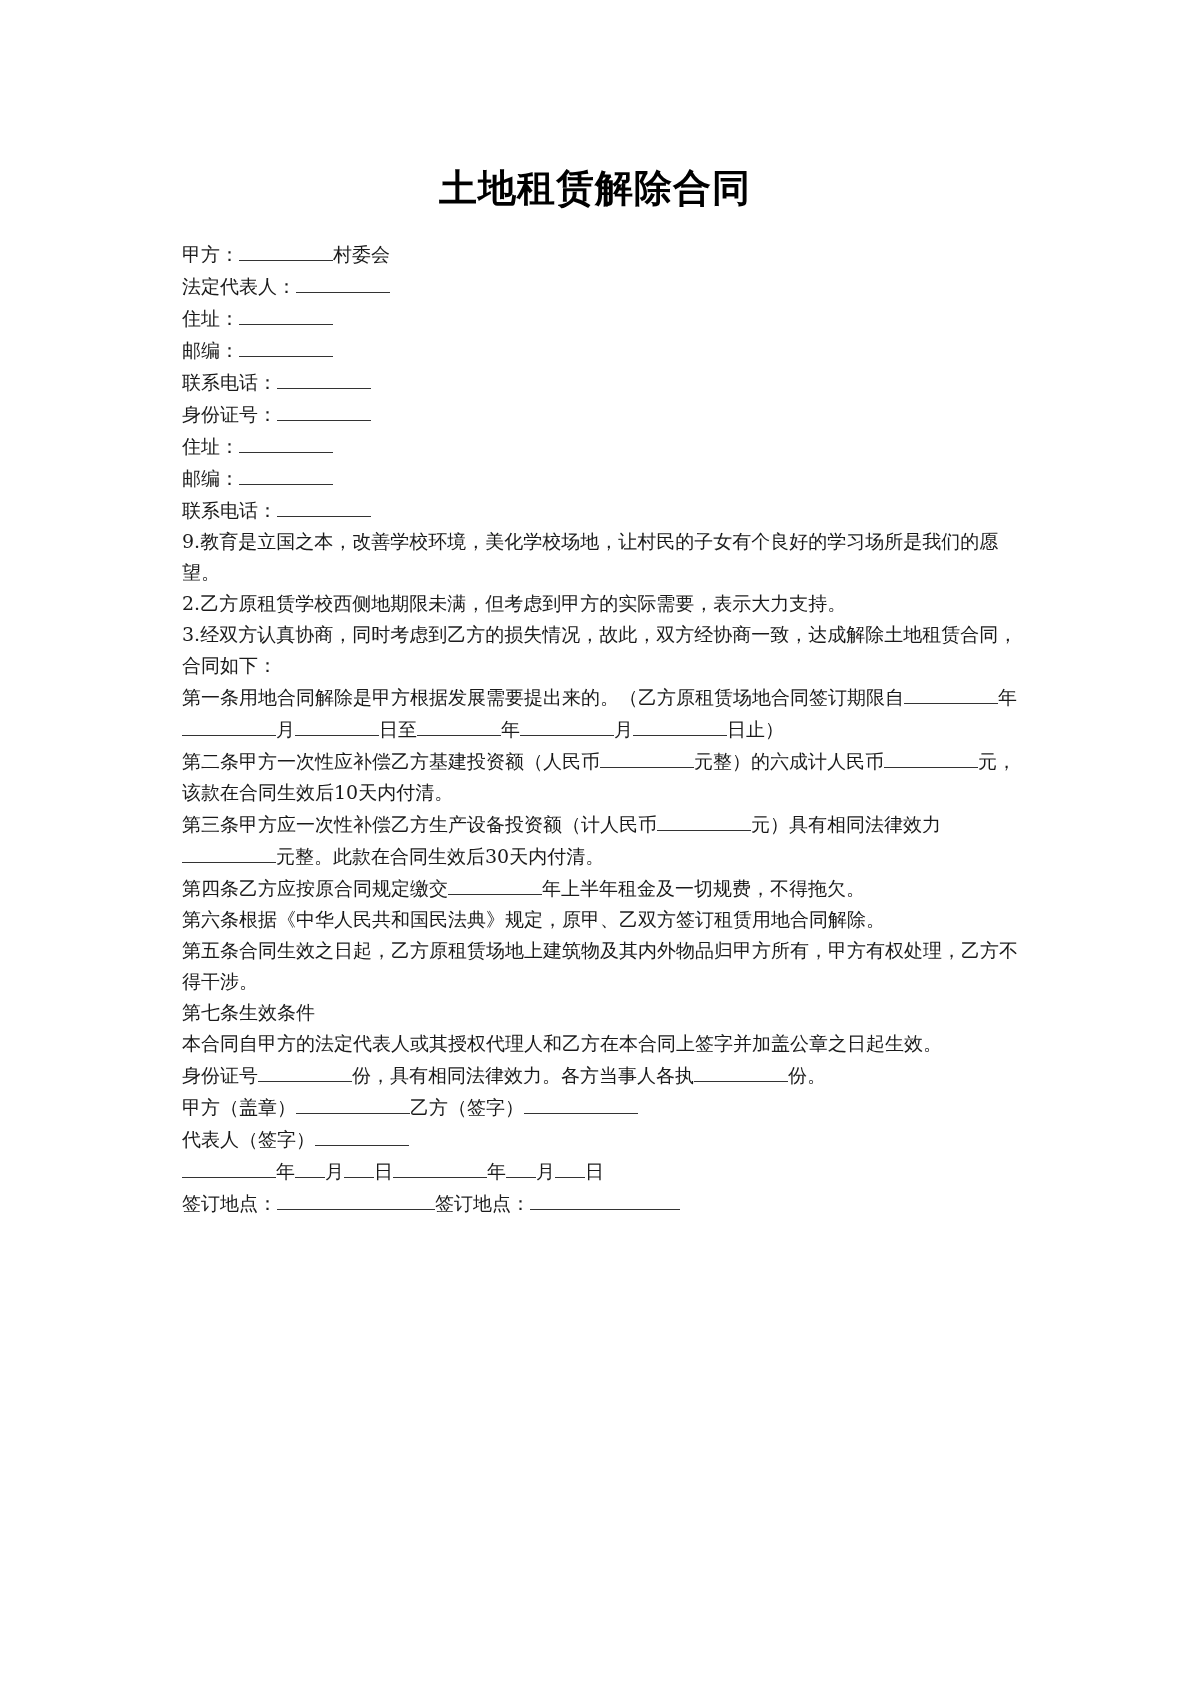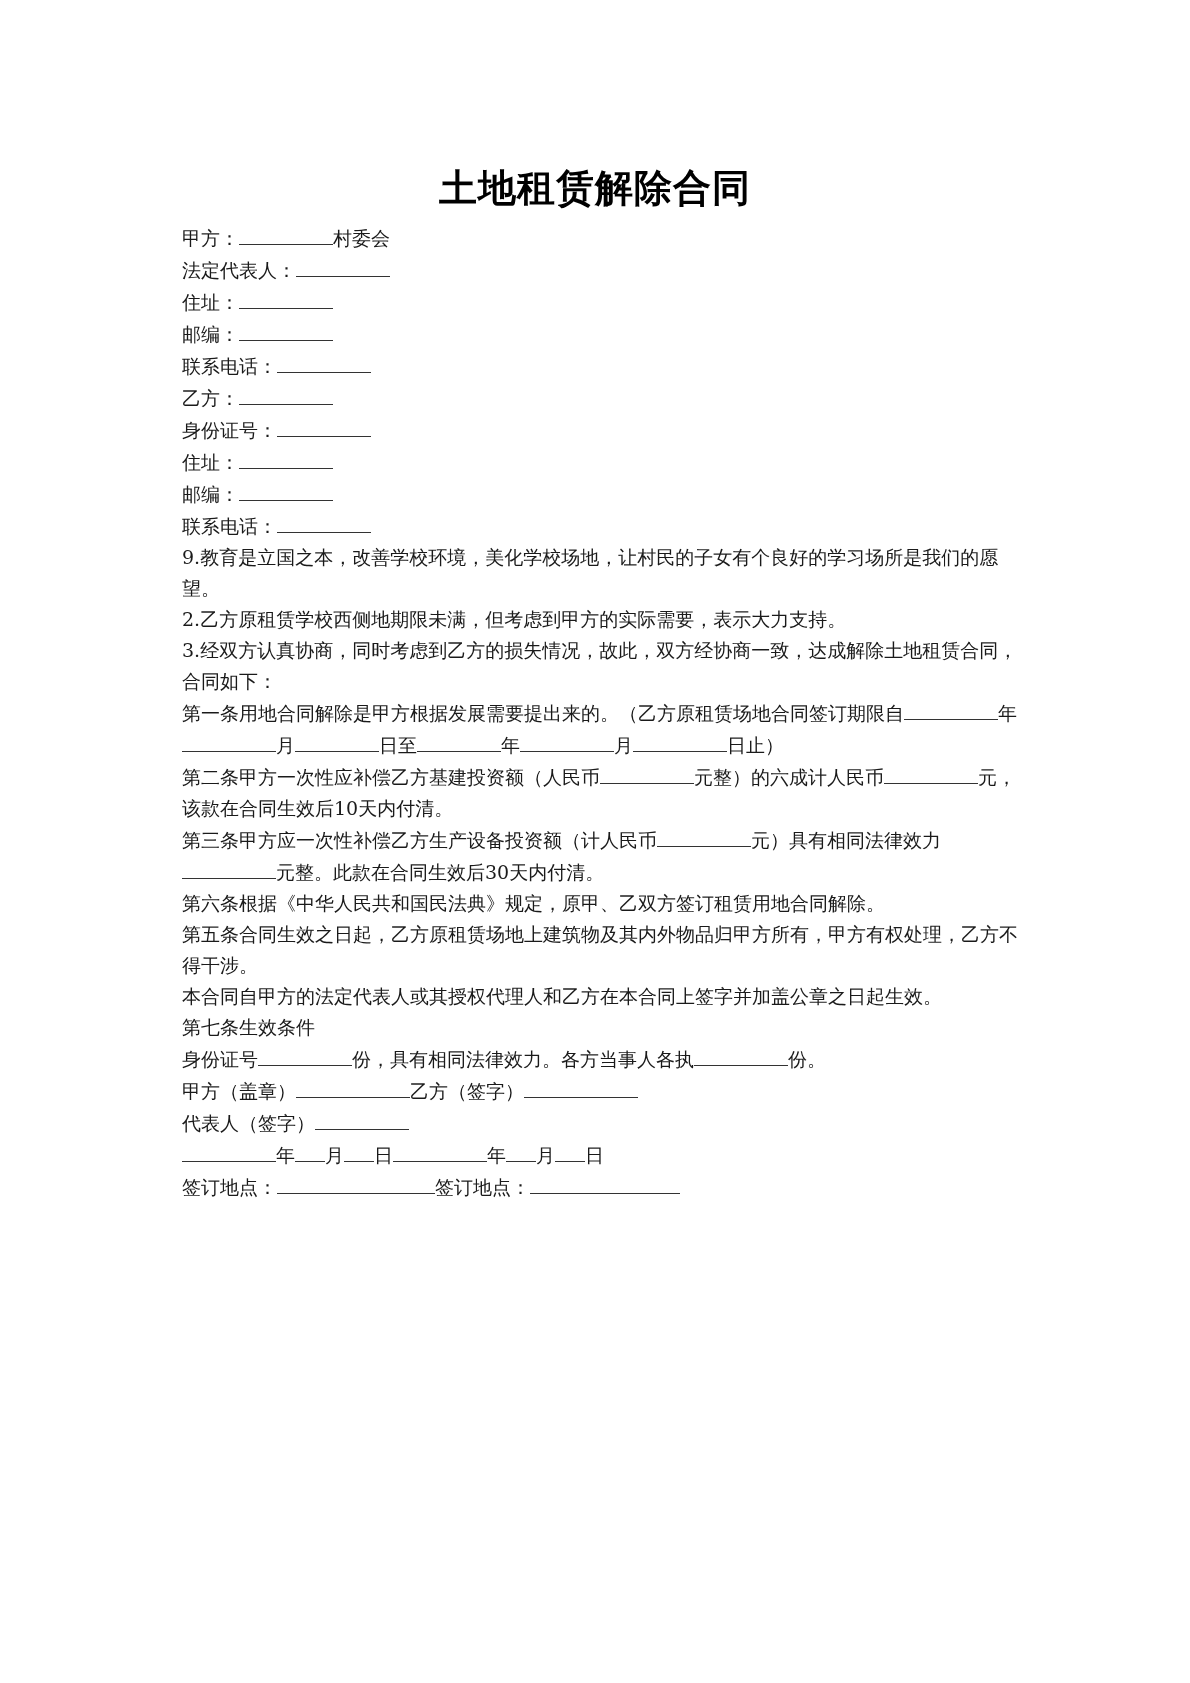--- a/index.html
+++ b/index.html
@@ -9,59 +9,59 @@
       color: #1a1a1a;
     }
     .page { position: absolute; left: 0; top: 0; width: 1190px; height: 1683px; padding-left: 24px; }
     .title {
       position: absolute; top: 160px; left: 0; width: 1190px; text-align: center;
       font-size: 38px; font-weight: bold; line-height: 56px; letter-spacing: 1px;
       font-family: "DejaVu Sans", "Liberation Sans", sans-serif;
       color: #000;
     }
     .body-text {
-      position: absolute; left: 182px; top: 222px; width: 840px;
+      position: absolute; left: 182px; top: 238px; width: 840px;
       font-size: 19px; line-height: 31px;
     }
     .line { display: block; white-space: pre-wrap; word-break: break-all; }
     .u { display: inline-block; border-bottom: 1px solid #333; height: 22px; vertical-align: baseline; }
     .w9 { width: 94px; } .w8 { width: 84px; } .w3 { width: 30px; }
     .w11 { width: 114px; } .w16 { width: 158px; } .w15 { width: 150px; }
   </style>
 </head>
 <body>
 
 <div class="page">
   <div class="title">土地租赁解除合同</div>
 
   <div class="body-text">
     <span class="line"><span>甲方：</span><span class="u w9"></span><span>村委会</span></span>
     <span class="line"><span>法定代表人：</span><span class="u w9"></span></span>
     <span class="line"><span>住址：</span><span class="u w9"></span></span>
     <span class="line"><span>邮编：</span><span class="u w9"></span></span>
     <span class="line"><span>联系电话：</span><span class="u w9"></span></span>
-    <span class="line"><span>乙方：</span><span class="u w9"></span></span>
     <span class="line"><span>身份证号：</span><span class="u w9"></span></span>
     <span class="line"><span>住址：</span><span class="u w9"></span></span>
     <span class="line"><span>邮编：</span><span class="u w9"></span></span>
     <span class="line"><span>联系电话：</span><span class="u w9"></span></span>
     <span class="line">9.教育是立国之本，改善学校环境，美化学校场地，让村民的子女有个良好的学习场所是我们的愿望。</span>
     <span class="line">2.乙方原租赁学校西侧地期限未满，但考虑到甲方的实际需要，表示大力支持。</span>
     <span class="line">3.经双方认真协商，同时考虑到乙方的损失情况，故此，双方经协商一致，达成解除土地租赁合同，合同如下：</span>
 
     <span class="line"><span>第一条用地合同解除是甲方根据发展需要提出来的。（乙方原租赁场地合同签订期限自</span><span class="u w9"></span><span>年</span><span class="u w9"></span><span>月</span><span class="u w8"></span><span>日至</span><span class="u w8"></span><span>年</span><span class="u w9"></span><span>月</span><span class="u w9"></span><span>日止）</span></span>
 
     <span class="line"><span>第二条甲方一次性应补偿乙方基建投资额（人民币</span><span class="u w9"></span><span>元整）的六成计人民币</span><span class="u w9"></span><span>元，该款在合同生效后10天内付清。</span></span>
 
     <span class="line"><span>第三条甲方应一次性补偿乙方生产设备投资额（计人民币</span><span class="u w9"></span><span>元）具有相同法律效力</span><span class="u w9"></span><span>元整。此款在合同生效后30天内付清。</span></span>
 
+    <span class="line"><span>第四条乙方应按原合同规定缴交</span><span class="u w9"></span><span>年上半年租金及一切规费，不得拖欠。</span></span>
     <span class="line">第六条根据《中华人民共和国民法典》规定，原甲、乙双方签订租赁用地合同解除。</span>
     <span class="line">第五条合同生效之日起，乙方原租赁场地上建筑物及其内外物品归甲方所有，甲方有权处理，乙方不得干涉。</span>
+    <span class="line">第七条生效条件</span>
     <span class="line">本合同自甲方的法定代表人或其授权代理人和乙方在本合同上签字并加盖公章之日起生效。</span>
-    <span class="line">第七条生效条件</span>
 
     <span class="line"><span>身份证号</span><span class="u w9"></span><span>份，具有相同法律效力。各方当事人各执</span><span class="u w9"></span><span>份。</span></span>
 
     <span class="line"><span>甲方（盖章）</span><span class="u w11"></span><span>乙方（签字）</span><span class="u w11"></span></span>
     <span class="line"><span>代表人（签字）</span><span class="u w9"></span></span>
     <span class="line"><span class="u w9"></span><span>年</span><span class="u w3"></span><span>月</span><span class="u w3"></span><span>日</span><span class="u w9"></span><span>年</span><span class="u w3"></span><span>月</span><span class="u w3"></span><span>日</span></span>
     <span class="line"><span>签订地点：</span><span class="u w16"></span><span>签订地点：</span><span class="u w15"></span></span>
   </div>
 </div>
 

